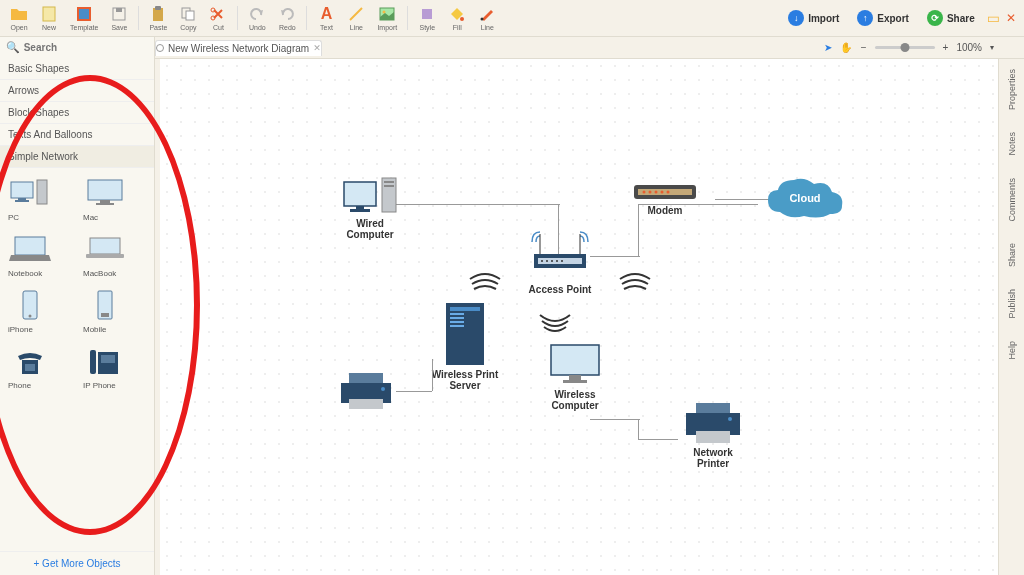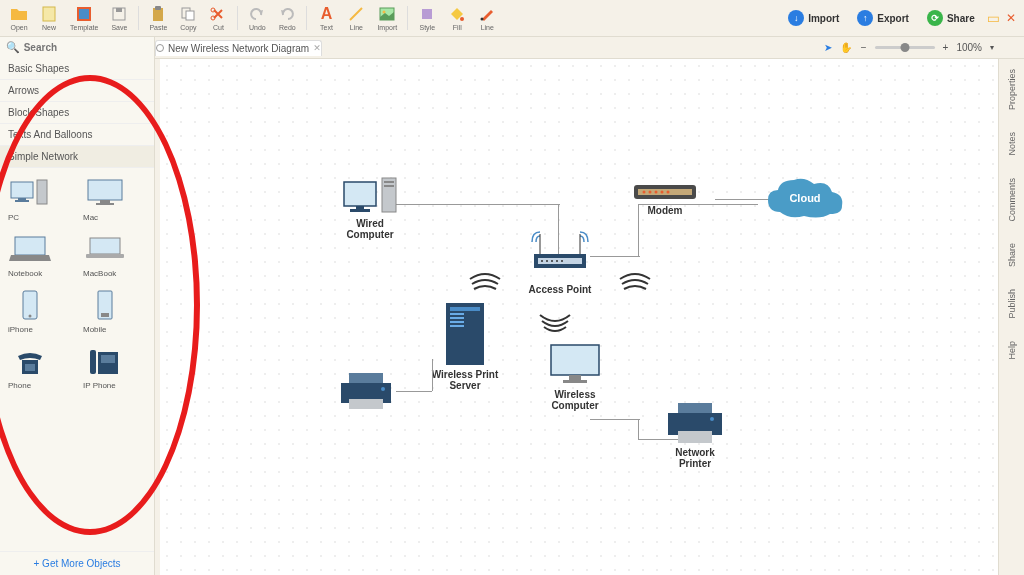--- a/index.html
+++ b/index.html
@@ -429,21 +429,21 @@
         <svg width="60" height="50">
           <rect x="6" y="6" width="48" height="30" fill="#d4e8f4" stroke="#2a4a6a" stroke-width="1.5"></rect>
           <rect x="24" y="36" width="12" height="5" fill="#888"></rect>
           <rect x="18" y="41" width="24" height="3" fill="#888"></rect>
         </svg>
       </div>
     <span class="nlbl">Wireless Computer</span>
   </div>
 
 
-  <div class="node" style="left:500px;top:340px">
+  <div class="node" style="left:518px;top:340px">
     <div class="nico">
         <svg width="66" height="48">
           <rect x="16" y="4" width="34" height="10" fill="#5a7c9c"></rect>
           <rect x="6" y="14" width="54" height="22" fill="#2a4a6a"></rect>
           <rect x="16" y="32" width="34" height="12" fill="#c4c8cc"></rect>
           <circle cx="50" cy="20" r="2" fill="#4a8cc7"></circle>
         </svg>
       </div>
     <span class="nlbl">Network Printer</span>
   </div>

